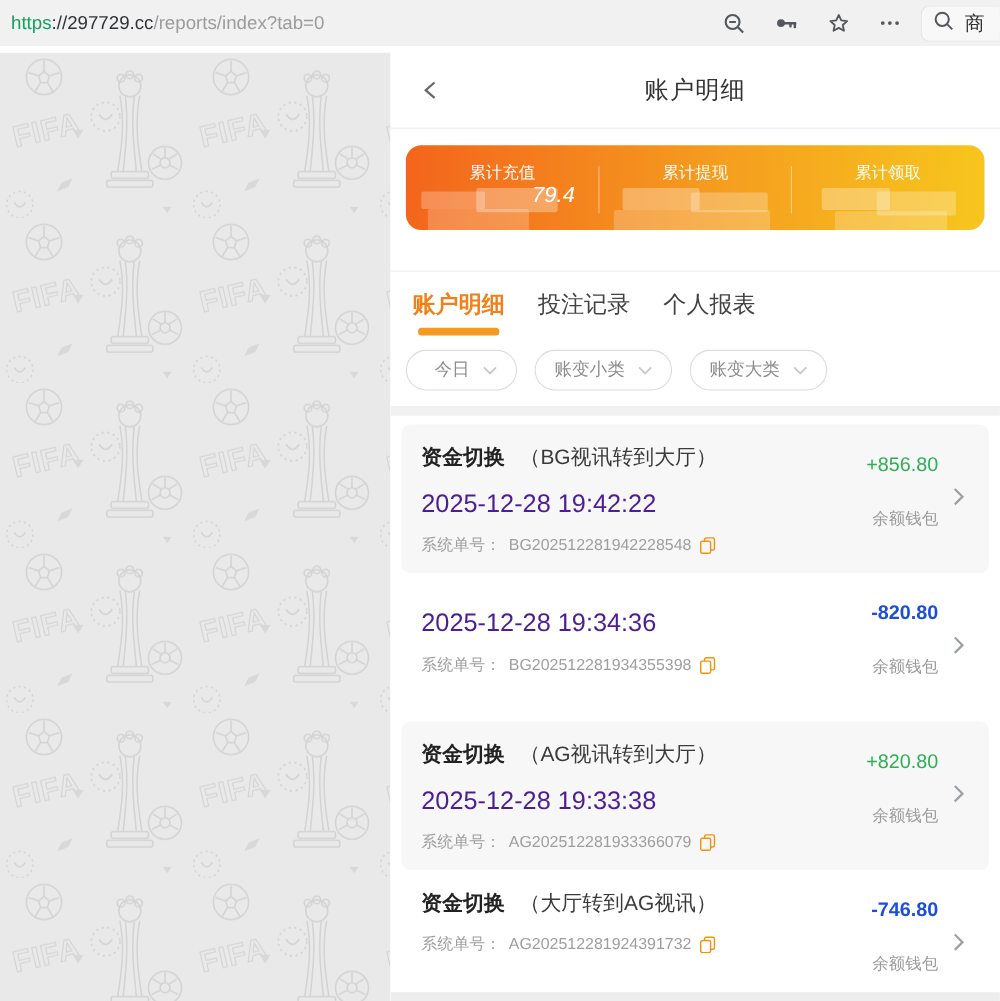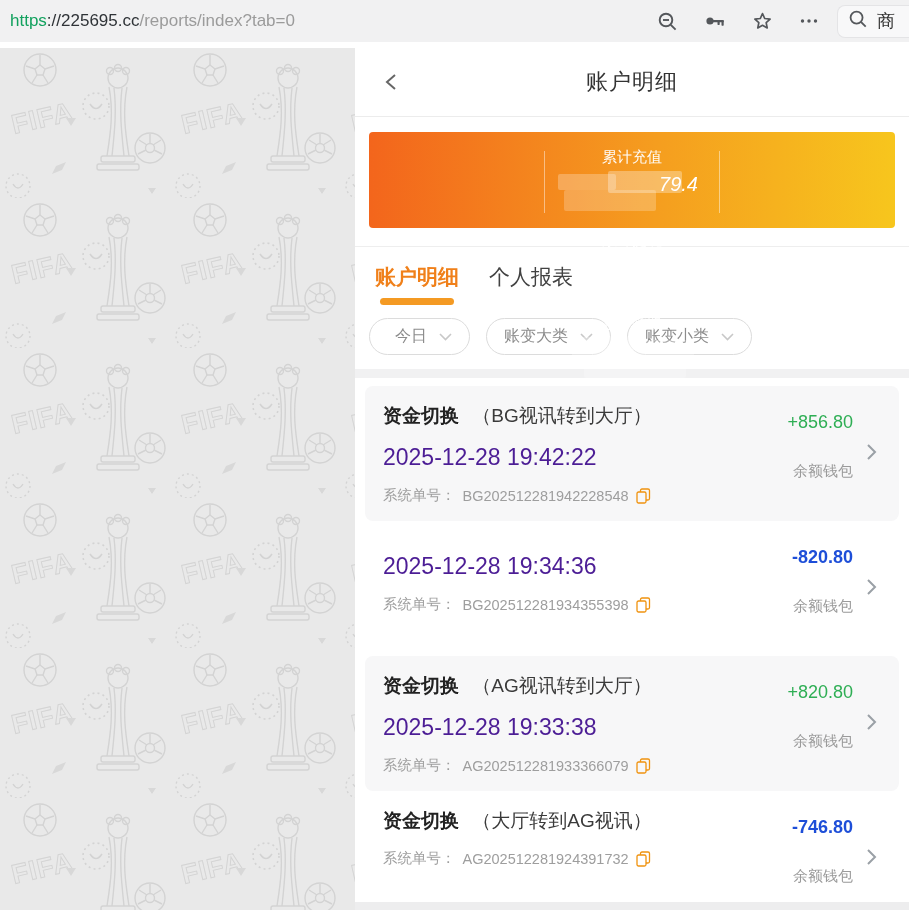--- a/index.html
+++ b/index.html
@@ -32,23 +32,23 @@
   
   .app-header { height:69px; flex:0 0 69px; display:flex; align-items:center;
                 justify-content:center; position:relative; border-bottom:1px solid #ececec; }
   .back-btn { position:absolute; left:24px; top:50%; transform:translateY(-50%);
               width:26px; height:26px; display:flex; align-items:center; justify-content:center;
               cursor:pointer; }
   .app-title { font-size:22px; color:#333; letter-spacing:1px; }
 
   
   .summary-wrap { padding:15px 14px 17px; border-bottom:1px solid #eeeeee; flex:0 0 130px; }
-  .summary-card { height:96px; border-radius:4px; position:relative; display:flex;
+  .summary-card { height:77px; border-radius:14px; position:relative; display:flex;
                   background:linear-gradient(92deg,#f3651c 0%,#f59e1f 55%,#f7c61d 100%);
-                  color:#fff;flex-direction:column; }
+                  color:#fff; }
   .sum-divider { position:absolute; top:19px; bottom:15px; width:1px;
                  background:rgba(255,255,255,.45); }
   .sum-divider.d1 { left:33.3%; } .sum-divider.d2 { left:66.6%; }
   .sum-col { flex:1; display:flex; flex-direction:column; align-items:center; padding-top:16px; }
   .sum-label { font-size:15px; color:rgba(255,255,255,.97); }
   .sum-value { position:relative; width:152px; height:44px; margin-top:4px; }
   .mz { position:absolute; background:rgba(255,255,255,.26); border-radius:2px; }
   .sum-fragment { position:absolute; right:10px; bottom:19px; font-size:20px; font-weight:normal;
                   font-style:italic; color:#fff; }
 
@@ -87,21 +87,21 @@
   .rec-amount.neg { color:#1d4ed8;font-weight:bold; }
   .rec-wallet { margin-top:29px; font-size:15px; color:#9b9b9b; }
   .rec-chevron { position:absolute; right:32px; top:50%; transform:translateY(-50%); }
   .record.alt .rec-chevron { right:22px; }
   .bottom-strip { position:absolute; left:0; right:0; bottom:0; height:8px; background:#ededee; }
 </style>
 </head>
 <body>
 
 <div class="browser-bar">
-  <div class="url-text"><span class="url-scheme">https</span><span class="url-host">://225695.cc</span><span class="url-path">/reports/index?tab=0</span>
+  <div class="url-text"><span class="url-scheme">https</span><span class="url-host">://297729.cc</span><span class="url-path">/reports/index?tab=0</span>
   </div>
   <div class="bar-icons">
     <span>
       <svg width="21" height="21" viewBox="0 0 21 21" fill="none" stroke="currentColor" stroke-width="1.9">
         <circle cx="9" cy="9" r="6.3"></circle>
           <line x1="13.8" y1="13.8" x2="18.6" y2="18.6"></line>
           <line x1="6" y1="9" x2="12" y2="9"></line>
       </svg>
     </span>
     <span>
@@ -242,42 +242,43 @@
             <span class="mz" style="left:66px;top:3px;width:72px;height:22px;"></span>
             <span class="mz" style="left:28px;top:21px;width:102px;height:20px;background:rgba(255,255,255,.22);"></span>
             <span class="sum-fragment"></span>
           </div>
         </div>
       </div>
     </div>
 
     <div class="tabs">
       <span class="tab active">账户明细</span>
+      <span class="tab">投注记录</span>
       <span class="tab">个人报表</span>
     </div>
 
     <div class="filters">
       <span class="filter-pill wide">
         <span>今日</span>
+        <svg width="13" height="8" viewBox="0 0 13 8" fill="none" stroke="#c8c8c8" stroke-width="1.6">
+            <polyline points="1,1 6.5,6.5 12,1"></polyline>
+          </svg>
+      </span>
+      <span class="filter-pill">
+        <span>账变小类</span>
         <svg width="13" height="8" viewBox="0 0 13 8" fill="none" stroke="#c8c8c8" stroke-width="1.6">
             <polyline points="1,1 6.5,6.5 12,1"></polyline>
           </svg>
       </span>
       <span class="filter-pill">
         <span>账变大类</span>
         <svg width="13" height="8" viewBox="0 0 13 8" fill="none" stroke="#c8c8c8" stroke-width="1.6">
             <polyline points="1,1 6.5,6.5 12,1"></polyline>
           </svg>
       </span>
-      <span class="filter-pill">
-        <span>账变小类</span>
-        <svg width="13" height="8" viewBox="0 0 13 8" fill="none" stroke="#c8c8c8" stroke-width="1.6">
-            <polyline points="1,1 6.5,6.5 12,1"></polyline>
-          </svg>
-      </span>
     </div>
 
     <div class="sep"></div>
 
     <div class="list">
 
       <div class="record alt">
         <div class="rec-left">
           <div class="rec-title">
             <span class="rec-type">资金切换</span>

